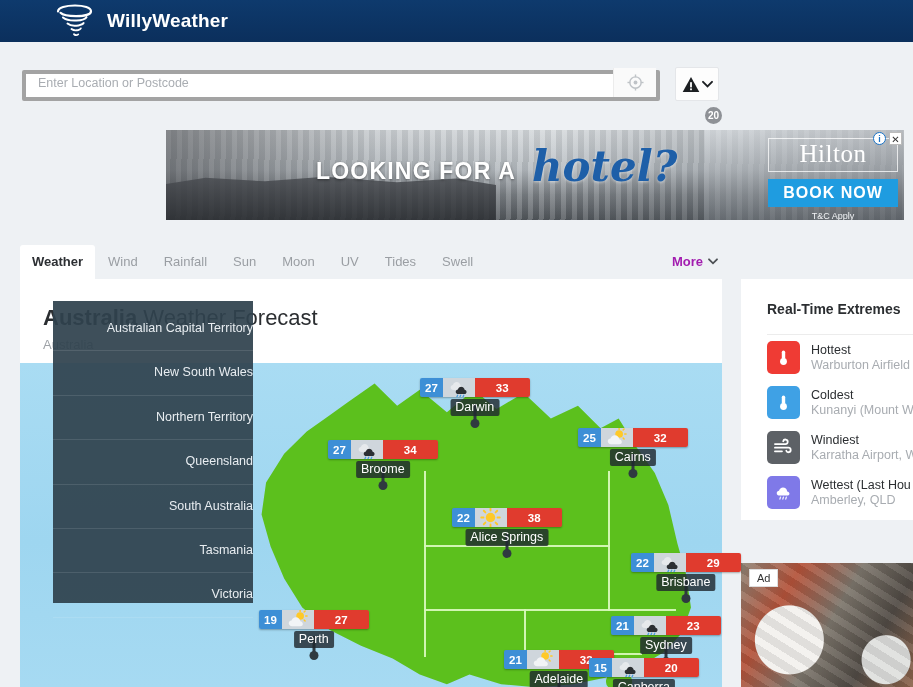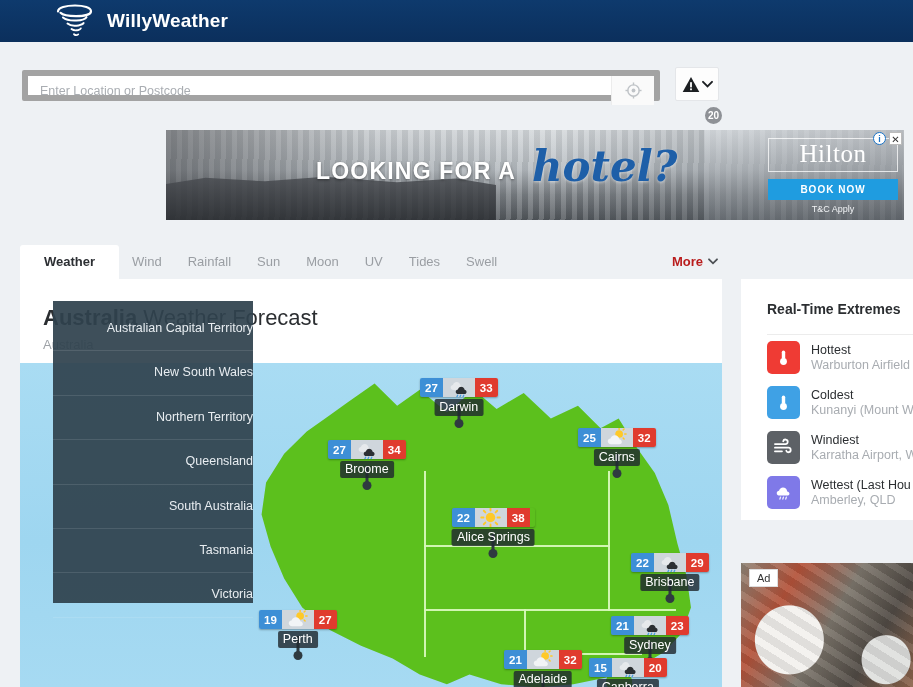--- a/index.html
+++ b/index.html
@@ -23,22 +23,22 @@
     margin-left: 13px; white-space: nowrap;
   }
 
   
   #search-row {
     position: absolute; left: 0; top: 42px; width: 913px; height: 63px;
     background: #eef1f4;
   }
   #search-box {
     position: absolute; left: 22px; top: 28px; width: 638px; height: 31px;
-    background: #fff; border: 6px solid #a3a3a3; border-radius: 2px;
-    display: flex; align-items: flex-start;
+    background: #fff; border: 4px solid #a3a3a3; border-radius: 2px;
+    display: flex; align-items: flex-end;
   }
   #search-input {
     flex: 1 1 auto; height: 29px; border: 0; outline: none; background: transparent;
     font-family: "Liberation Sans", sans-serif; font-size: 12.5px; color: #4a4a4a;
     padding-left: 12px;
   }
   #search-input::placeholder { color: #a9adb2; }
   #geo-divider { width: 1px; height: 29px; background: #ececec; }
   #geolocate-button {
     width: 42px; height: 29px; display: flex; align-items: center; justify-content: center;
@@ -85,21 +85,21 @@
     position: absolute; left: 366px; top: 12px; color: #1e5fa8; font-size: 42px;
     font-style: italic; font-family: "DejaVu Serif", serif; font-weight: bold;
     text-shadow: 0 1px 3px rgba(255,255,255,.5);
   }
   #ad-brand-block { position: absolute; right: 6px; top: 8px; width: 130px; text-align: center; }
   #ad-brand {
     color: #fff; font-family: "Liberation Serif", serif; font-size: 25px; letter-spacing: .5px;
     border: 1px solid rgba(255,255,255,.75); padding: 1px 0 3px;
   }
   #ad-cta {
-    margin-top: 7px; background: #1f9ce0; color: #fff; font-size: 10px; font-weight: bold;
+    margin-top: 7px; background: #1f9ce0; color: #fff; font-size: 16px; font-weight: bold;
     letter-spacing: 1px; padding: 5px 0; cursor: pointer;
   }
   #ad-terms { margin-top: 4px; color: #f1f3f5; font-size: 9px; }
   #ad-info-icon {
     position: absolute; right: 18px; top: 2px; width: 13px; height: 13px; border-radius: 50%;
     background: #fff; color: #1a73c7; font-size: 9px; font-weight: bold; line-height: 13px;
     text-align: center; cursor: pointer; border: 1px solid #1a73c7;
   }
   #ad-close-icon {
     position: absolute; right: 2px; top: 2px; width: 13px; height: 13px;
@@ -111,24 +111,24 @@
   #tab-bar {
     position: absolute; left: 20px; top: 243px; width: 702px; height: 36px;
     display: flex; align-items: flex-end;
   }
   .tab {
     font-size: 13px; color: #9a9ea3; padding: 9px 13px 10px; cursor: pointer;
     white-space: nowrap;
   }
   .tab.active {
     background: #fff; color: #2c2f33; font-weight: bold;
-    border-radius: 3px 3px 0 0; padding: 9px 24px 10px;
+    border-radius: 3px 3px 0 0; padding: 9px 12px 10px;
   }
   #more-tab {
-    margin-left: auto; font-size: 13px; color: #b91c1c; font-weight: bold;
+    margin-left: auto; font-size: 13px; color: #a21caf; font-weight: bold;
     padding: 9px 4px 10px; cursor: pointer; display: flex; align-items: center; gap: 5px;
   }
 
   
   #main-card {
     position: absolute; left: 20px; top: 279px; width: 702px; height: 408px;
     background: #fff;
   }
   #page-title { padding: 26px 0 0 23px; font-size: 22px; color: #2b2e31; }
   #page-title b { font-weight: bold; }
@@ -174,21 +174,21 @@
   }
   .temp-min {
     background: #3d8fd6; color: #fff; font-size: 11.5px; font-weight: bold;
     padding: 0 5px; display: flex; align-items: center;
   }
   .icon-slot {
     width: 32px; background: #cfd6dc; display: flex; align-items: center; justify-content: center;
   }
   .temp-max {
     background: #e03b2e; color: #fff; font-size: 11.5px; font-weight: bold;
-    padding: 0 5px; display: flex; align-items: center;
+    padding: 0 21px; display: flex; align-items: center;
   }
   .marker-label {
     position: relative; margin-top: -3px; color: #fff; font-size: 12.5px;
     background: rgba(32,40,46,.82); padding: 1px 5px 2px; border-radius: 2px;
     text-align: center; white-space: nowrap; display: inline-block;
     left: 50%; transform: translateX(-50%);
   }
 
   
   #map-sidebar {

